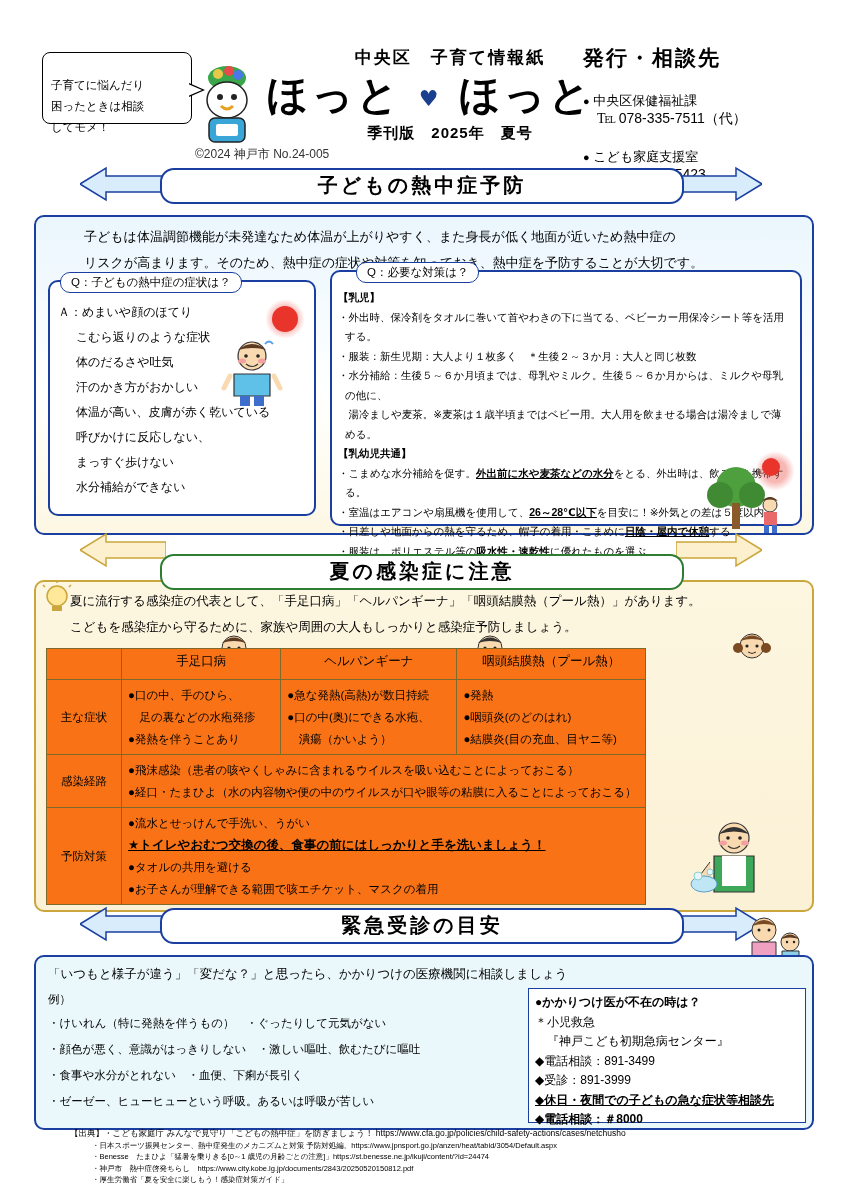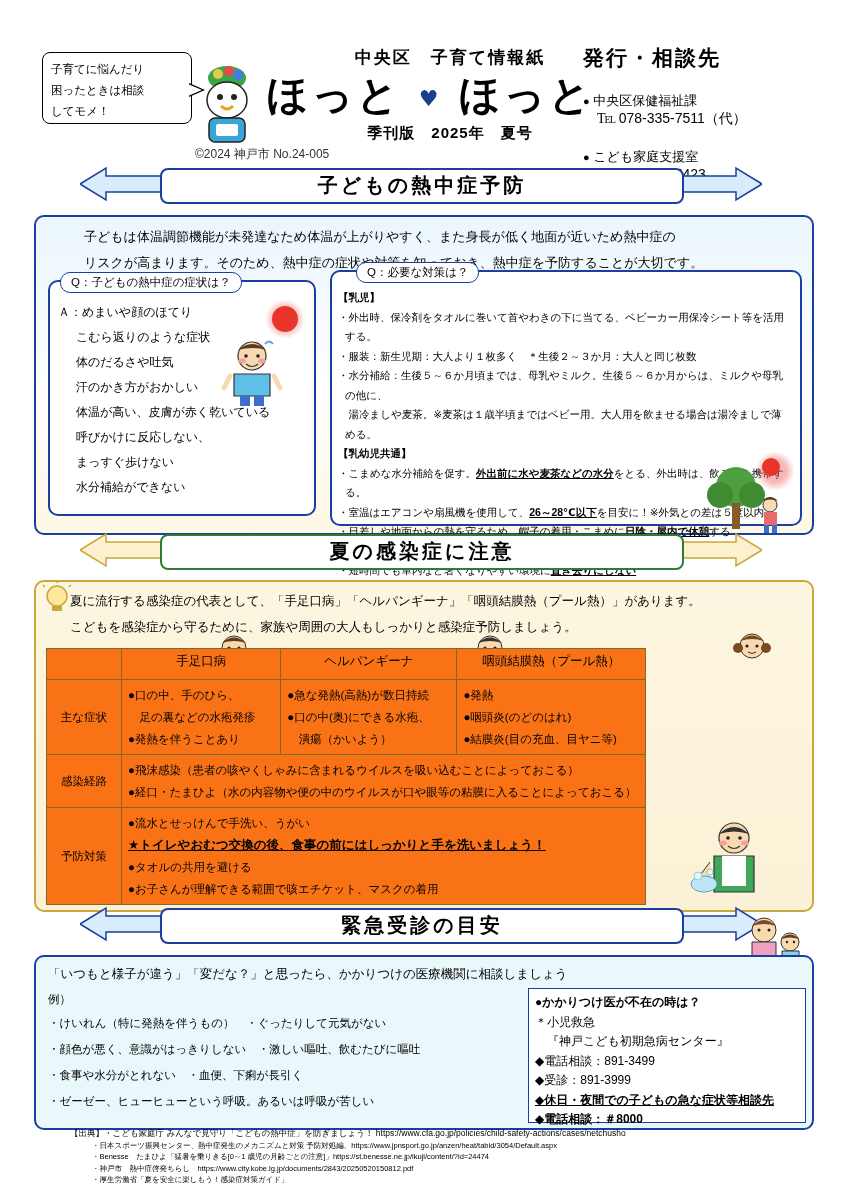--- a/index.html
+++ b/index.html
@@ -11,21 +11,21 @@
     position:relative;
     overflow:hidden;
     font-size:11px;
   }
   .page{position:relative;width:848px;height:1200px;}
 
   
   .speech{
     position:absolute;left:42px;top:52px;width:150px;height:72px;
     border:1.5px solid #000;border-radius:8px;background:#fff;
-    font-size:11.5px;line-height:21px;padding:6px 8px;box-sizing:border-box;
+    font-size:11.5px;line-height:21px;padding:22px 8px;box-sizing:border-box;
   }
   .speech:after{
     content:"";position:absolute;right:-14px;top:30px;
     border-left:16px solid #000;border-top:7px solid transparent;border-bottom:7px solid transparent;
   }
   .speech:before{
     content:"";position:absolute;right:-11px;top:31px;z-index:2;
     border-left:14px solid #fff;border-top:6px solid transparent;border-bottom:6px solid transparent;
   }
   .hdr-title{
@@ -53,25 +53,25 @@
   }
   .contact .ttl{font-size:21px;font-weight:bold;letter-spacing:2px;}
   .contact .row{font-size:13px;margin-top:20px;line-height:18px;}
   .contact .row .bullet{font-size:11px;}
   .contact .tel{font-size:14px;padding-left:14px;}
   .tel-mark{font-family:"Liberation Serif",serif;font-variant:small-caps;letter-spacing:-1px;}
 
   
   .banner{
     position:absolute;left:160px;width:520px;height:32px;
-    border:2px solid #1a3fa0;background:#fff;border-radius:8px;
+    border:2px solid #1a3fa0;background:#fff;border-radius:14px;
     text-align:center;font-size:20px;font-weight:bold;line-height:30px;letter-spacing:3px;
     z-index:5;
   }
-  .banner.green{border-color:#2f7d32;}
+  .banner.green{border-color:#2f7d32;margin-top:20px;}
   .banner.blue2{border-color:#1a3fa0;}
 
   
   .box1{
     position:absolute;left:34px;top:215px;width:780px;height:320px;
     border:2px solid #1a3fa0;border-radius:10px;
     background:linear-gradient(#eaf6fd,#ffffff 55%,#fdf7e3);
     box-sizing:border-box;
   }
   .lead{

